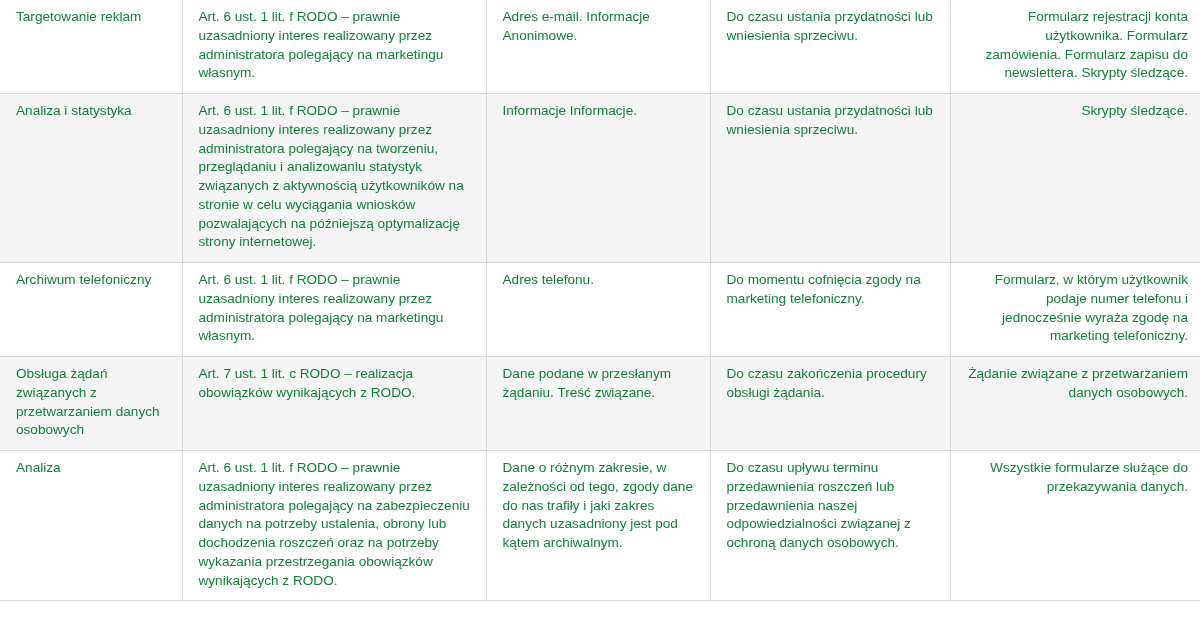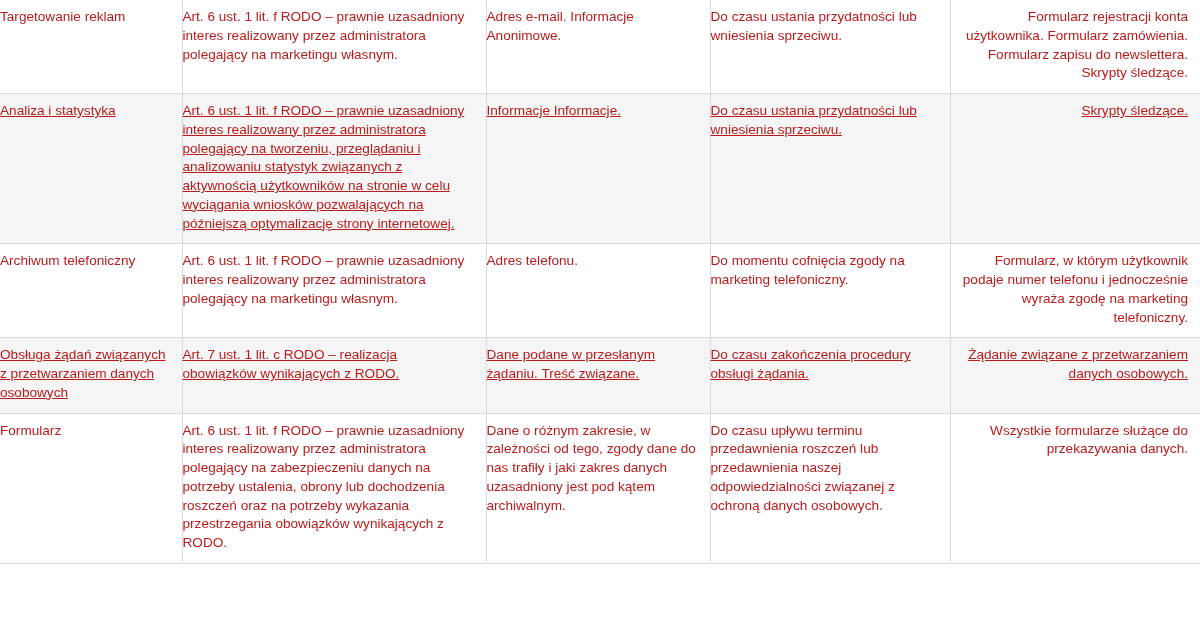--- a/index.html
+++ b/index.html
@@ -14,35 +14,34 @@
     font-family: "Liberation Sans", sans-serif;
     color: #333333;
   }
   table.gdpr-table {
     border-collapse: collapse;
     width: 1200px;
     table-layout: fixed;
   }
   table.gdpr-table td {
     vertical-align: top;
-    padding: 8px 12px 10px 0;
+    padding: 8px 12px 10px 16px;
     font-size: 13.6px;
     line-height: 1.38;
     border-bottom: 1px solid #d9d9d9;
     border-right: 1px solid #d9d9d9;
-    color: #b91c1c;
+    color: #15803d;
     word-wrap: break-word;
   }
   table.gdpr-table td:last-child {
     border-right: none;
     text-align: right;
   }
   table.gdpr-table tr.row-shaded td {
     background: #f5f5f5;
-    text-decoration: underline;
   }
   table.gdpr-table tr.row-plain td {
     background: #ffffff;
   }
   
   col.c0 { width: 182px; }
   col.c1 { width: 304px; }
   col.c2 { width: 224px; }
   col.c3 { width: 240px; }
   col.c4 { width: 250px; }
@@ -128,21 +127,21 @@
       <td>
           <span class="cell-text">Do czasu zakończenia procedury obsługi żądania.</span>
         </td>
       <td>
           <span class="cell-text">Żądanie związane z przetwarzaniem danych osobowych.</span>
         </td>
     </tr>
 
     <tr class="row-plain">
       <td>
-          <span class="cell-text">Formularz</span>
+          <span class="cell-text">Analiza</span>
         </td>
       <td>
           <span class="cell-text">Art. 6 ust. 1 lit. f RODO – prawnie uzasadniony interes realizowany przez administratora polegający na zabezpieczeniu danych na potrzeby ustalenia, obrony lub dochodzenia roszczeń oraz na potrzeby wykazania przestrzegania obowiązków wynikających z RODO.</span>
         </td>
       <td>
           <span class="cell-text">Dane o różnym zakresie, w zależności od tego, zgody dane do nas trafiły i jaki zakres danych uzasadniony jest pod kątem archiwalnym.</span>
         </td>
       <td>
           <span class="cell-text">Do czasu upływu terminu przedawnienia roszczeń lub przedawnienia naszej odpowiedzialności związanej z ochroną danych osobowych.</span>
         </td>

